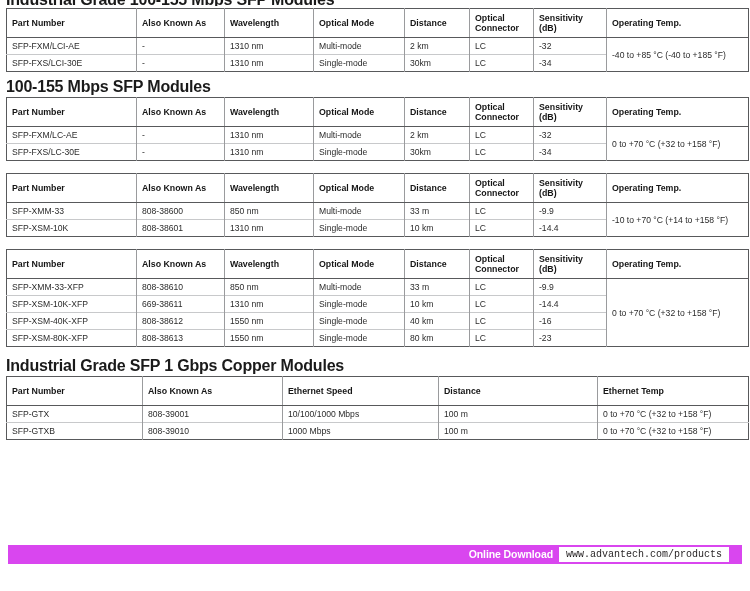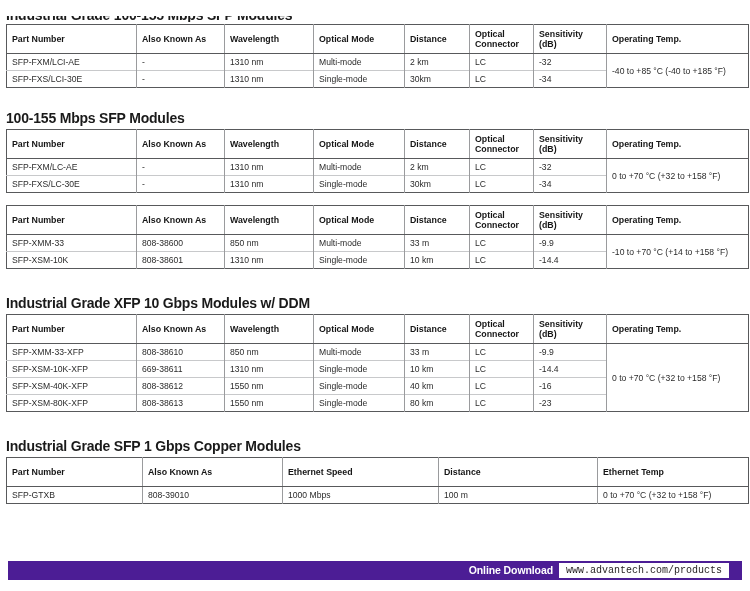--- a/index.html
+++ b/index.html
@@ -22,26 +22,26 @@
     height: 591px;
     box-sizing: border-box;
   }
 
   .section {
     padding: 0 4px;
     box-sizing: border-box;
   }
 
   .section-title {
-    font-size: 14px;
+    font-size: 16px;
     font-weight: bold;
     letter-spacing: -0.2px;
     color: #1a1a1a;
     line-height: 13px;
-    margin: 16px 0 4px 2px;
+    margin: 0 0 4px 2px;
     white-space: nowrap;
   }
 
   .section-title.clipped {
     position: relative;
     height: 6px;
     overflow: hidden;
     margin-bottom: 2px;
   }
   .section-title.clipped span {
@@ -109,21 +109,21 @@
     border-top: none !important;
   }
 
   
   .footer {
     position: absolute;
     left: 8px;
     bottom: 27px;
     width: 734px;
     height: 19px;
-    background: #4c1d95;
+    background: #d946ef;
   }
   .footer-inner {
     position: absolute;
     right: 13px;
     top: 0;
     height: 19px;
     display: flex;
     align-items: center;
   }
   .footer-label {
@@ -293,21 +293,20 @@
               <td>Single-mode</td>
               <td>10 km</td>
               <td>LC</td>
               <td>-14.4</td>
             </tr>
           </tbody>
         </table>
       </div>
       <div style="height: 12px;"></div>
       <div class="section">
-        <div class="section-title">Industrial Grade XFP 10 Gbps Modules w/ DDM</div>
         <table class="spec">
           <colgroup>
             <col style="width: 130px;">
             <col style="width: 88px;">
             <col style="width: 89px;">
             <col style="width: 91px;">
             <col style="width: 65px;">
             <col style="width: 64px;">
             <col style="width: 73px;">
             <col style="width: 142px;">
@@ -380,20 +379,27 @@
             <tr>
               <th class="col-first">Part Number</th>
               <th>Also Known As</th>
               <th>Ethernet Speed</th>
               <th>Distance</th>
               <th class="col-last center">Ethernet Temp</th>
             </tr>
           </thead>
           <tbody>
             <tr>
+              <td class="col-first">SFP-GTX</td>
+              <td>808-39001</td>
+              <td>10/100/1000 Mbps</td>
+              <td>100 m</td>
+              <td class="col-last center">0 to +70 °C (+32 to +158 °F)</td>
+            </tr>
+            <tr>
               <td class="col-first">SFP-GTXB</td>
               <td>808-39010</td>
               <td>1000 Mbps</td>
               <td>100 m</td>
               <td class="col-last center">0 to +70 °C (+32 to +158 °F)</td>
             </tr>
           </tbody>
         </table>
       </div>
     </div>

